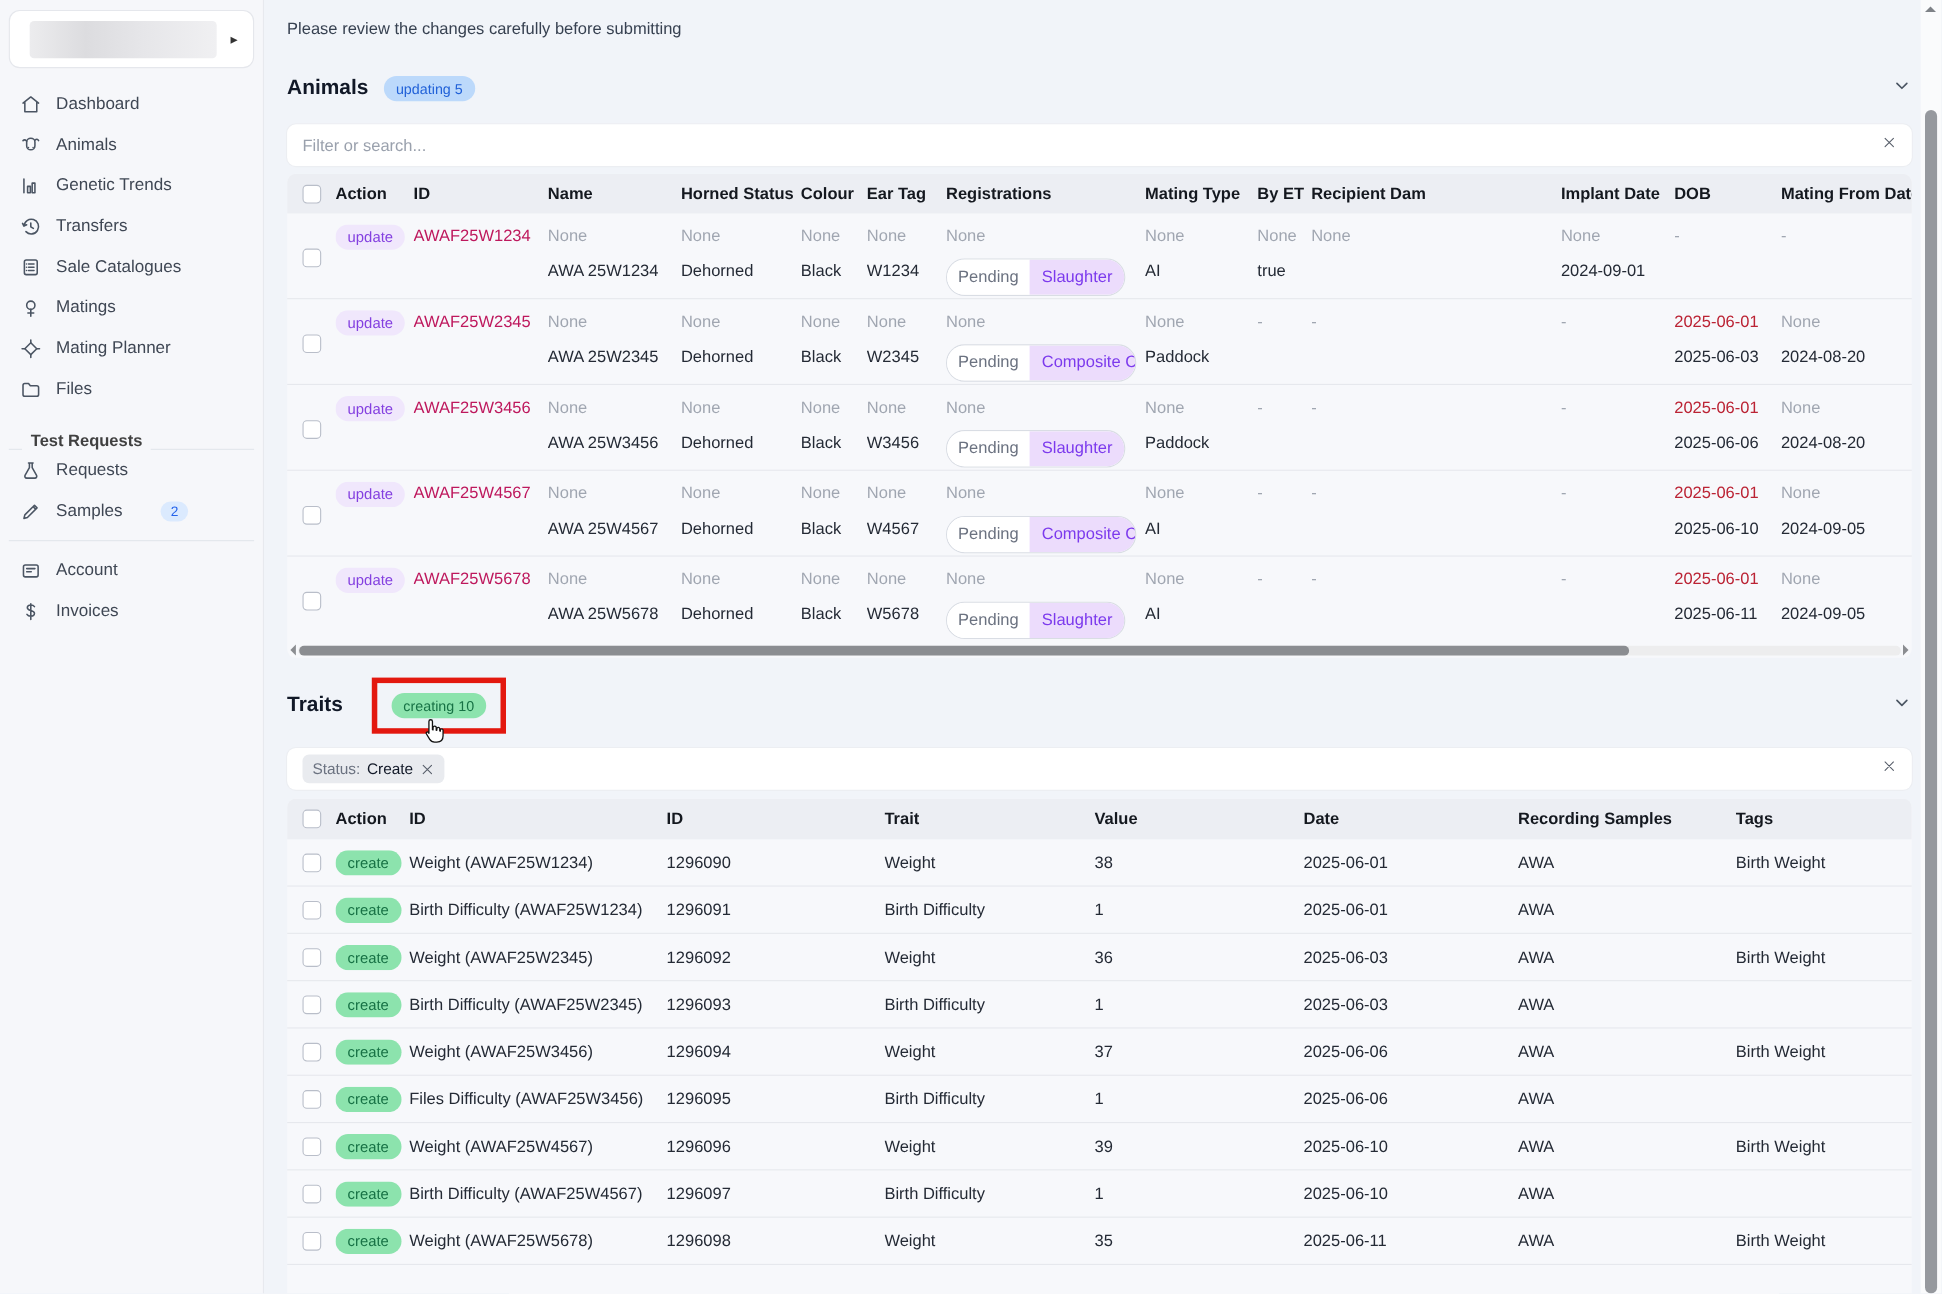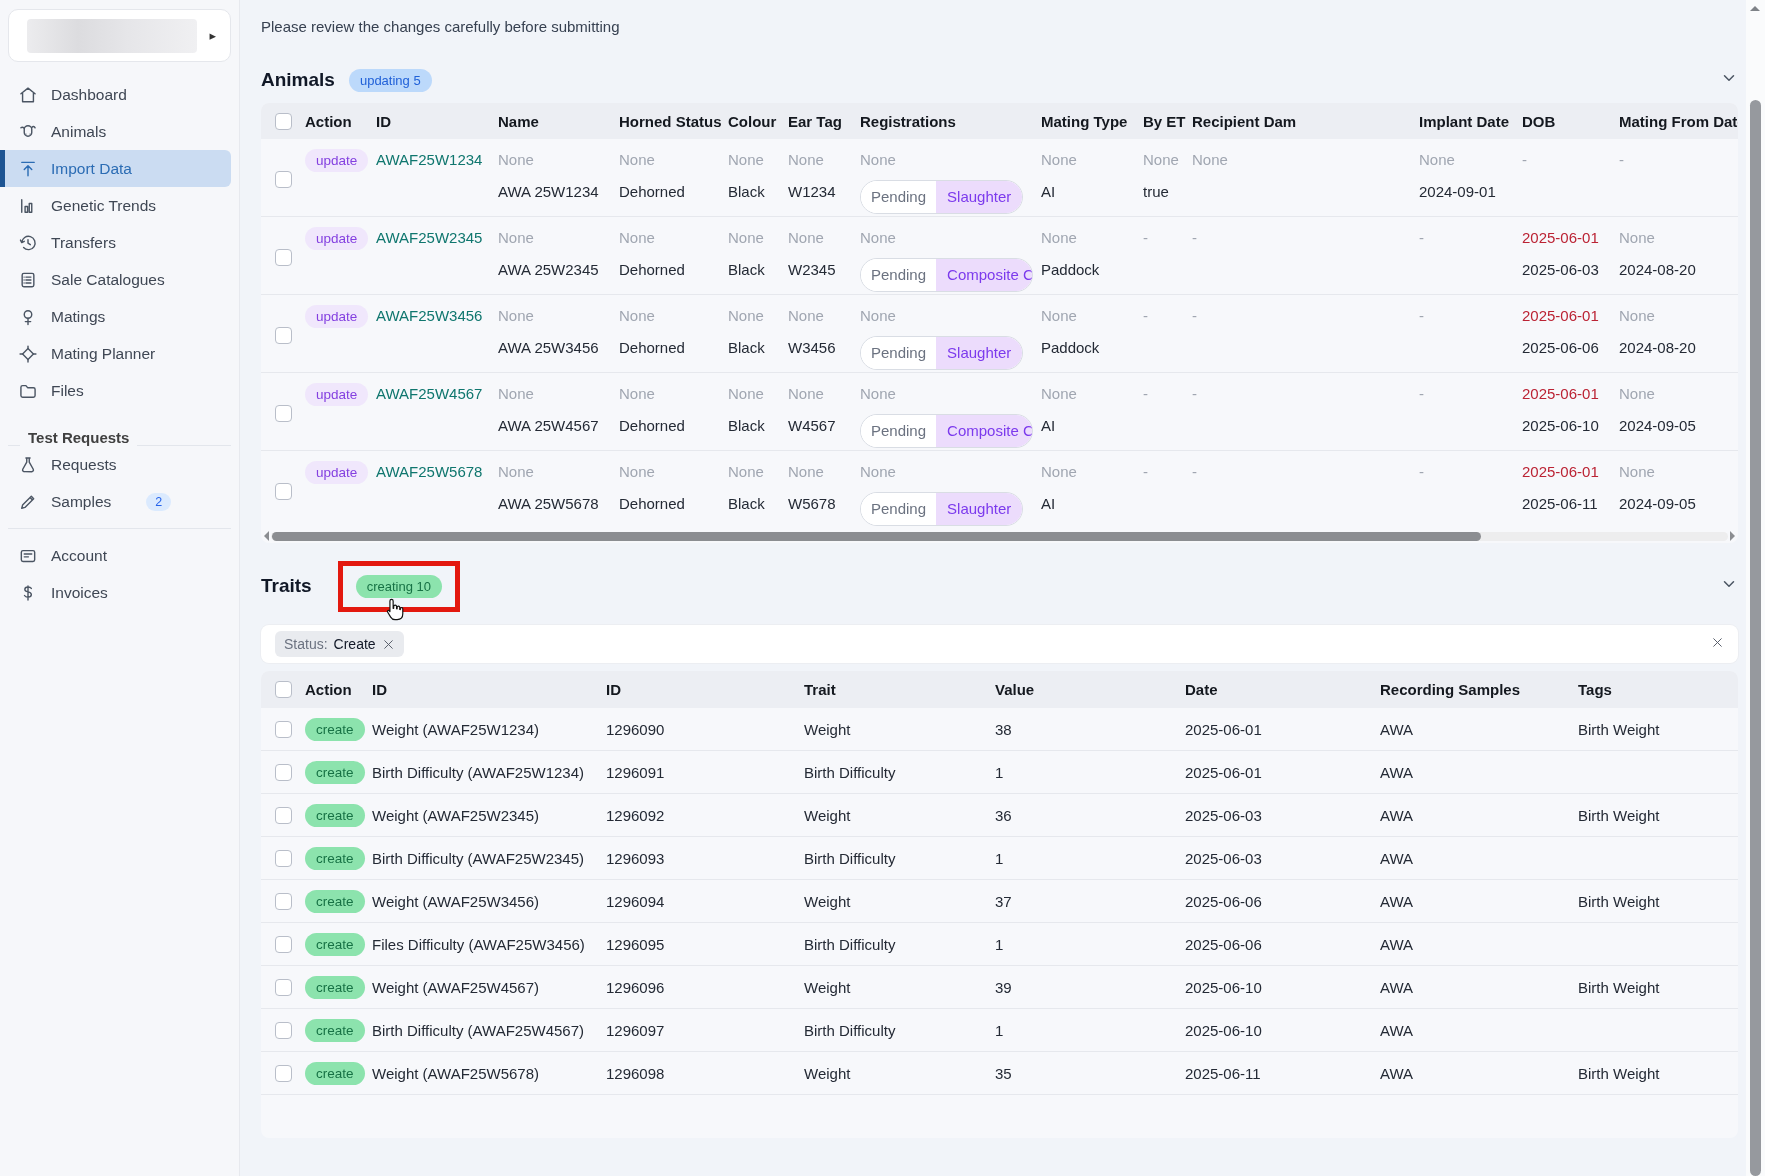--- a/index.html
+++ b/index.html
@@ -71,21 +71,21 @@
   .arow { height:78px; border-bottom:1px solid #e6e8ed; padding-top:10px; }
   .trow { height:43px; align-items:center; border-bottom:1px solid #e6e8ed; }
   .trow:last-child, .arow:last-child { border-bottom:none; }
   .cell { font-size:15px; padding-right:8px; overflow:hidden; white-space:nowrap; }
   .cb-cell { display:flex; justify-content:center; align-items:center; }
   .arow .cb-cell { align-items:flex-start; padding-top:22px; }
   .cb { width:17px; height:17px; border:1.6px solid #b9bec9; border-radius:4px; background:#fff; cursor:pointer; }
   .old { color:#a0a6b1; line-height:22px; margin-bottom:9px; min-height:22px; }
   .old.red { color:#bb2334; }
   .new { color:#242a35; line-height:24px; min-height:24px; display:flex; align-items:center; }
-  .idtext { color:#0f766e; font-weight:500; line-height:22px; padding-top:0; }
+  .idtext { color:#be185d; font-weight:500; line-height:22px; padding-top:0; }
   .badge-update { background:#f0e7fc; color:#8440e0; }
   .badge-create { background:#8ce3ad; color:#177245; }
   .action-badge { border-radius:999px; font-size:13.5px; padding:4px 11px; display:inline-block; }
   .reg-pill { display:inline-flex; border:1px solid #d9dde4; border-radius:999px; overflow:hidden; font-size:15px; background:#fff; }
   .reg-pill .seg1 { padding:4px 10px; color:#6b7280; background:#fff; }
   .reg-pill .seg2 { padding:4px 11px; color:#7c3aed; background:#ecdcfc; font-weight:500; }
 
   .hscrollbar { height:14px; display:flex; align-items:center; padding:0 3px; gap:2px; }
   .hs-arrow { width:0; height:0; border:5px solid transparent; }
   .hs-arrow.left { border-right-color:#8b8d91; border-left-width:0; }
@@ -111,26 +111,20 @@
       </svg>
     <span>Dashboard</span>
   </div>
   <div class="nav-item">
     <svg viewBox="0 0 24 24">
         <path d="M7.5 8.5a4.5 4 0 0 1 9 0v4a4.5 4.5 0 0 1-9 0z"></path>
         <path d="M7.5 7.5C6 6 4.5 6 3.5 7m13-0.5c1.5-1.5 3-1.5 4 0.5M9.5 14.5h.01M14.5 14.5h.01"></path>
       </svg>
     <span>Animals</span>
   </div>
-  <div class="nav-item active">
-    <svg viewBox="0 0 24 24">
-        <path d="M4.5 4h15M12 20V8.5M7.5 12.5 12 8l4.5 4.5"></path>
-      </svg>
-    <span>Import Data</span>
-  </div>
   <div class="nav-item">
     <svg viewBox="0 0 24 24">
         <path d="M4.5 4.5v15M4.5 19.5h.01M8.5 19.5v-7h3v7zM13.5 19.5V9h3v10.5z"></path>
       </svg>
     <span>Genetic Trends</span>
   </div>
   <div class="nav-item">
     <svg viewBox="0 0 24 24">
         <path d="M4.5 11.5a8 8 0 1 1 2.2 6M4.5 11.5 3 8.5m1.5 3L7.5 10"></path>
         <path d="M12 8v4.2l2.8 1.8"></path>
@@ -201,20 +195,26 @@
   <p class="notice">Please review the changes carefully before submitting</p>
 
   <div class="section-head animals">
     <span class="section-title">Animals</span>
     <span class="pill blue">updating 5</span>
     <span class="chevron"><svg viewBox="0 0 24 24">
           <path d="M6 9l6 6 6-6"></path>
         </svg></span>
   </div>
 
+  <div class="searchbar">
+    <input type="text" placeholder="Filter or search..." style="">
+    <span class="clear-x"><svg viewBox="0 0 24 24">
+          <path d="M5 5l14 14M19 5 5 19"></path>
+        </svg></span>
+  </div>
 
   <div class="tablewrap animals">
     <div id="animals-grid">
         <div class="agrid thead">
           <div class="cb-cell">
             <div class="cb"></div>
           </div>
           <div class="cell">Action</div>
           <div class="cell">ID</div>
           <div class="cell">Name</div>

